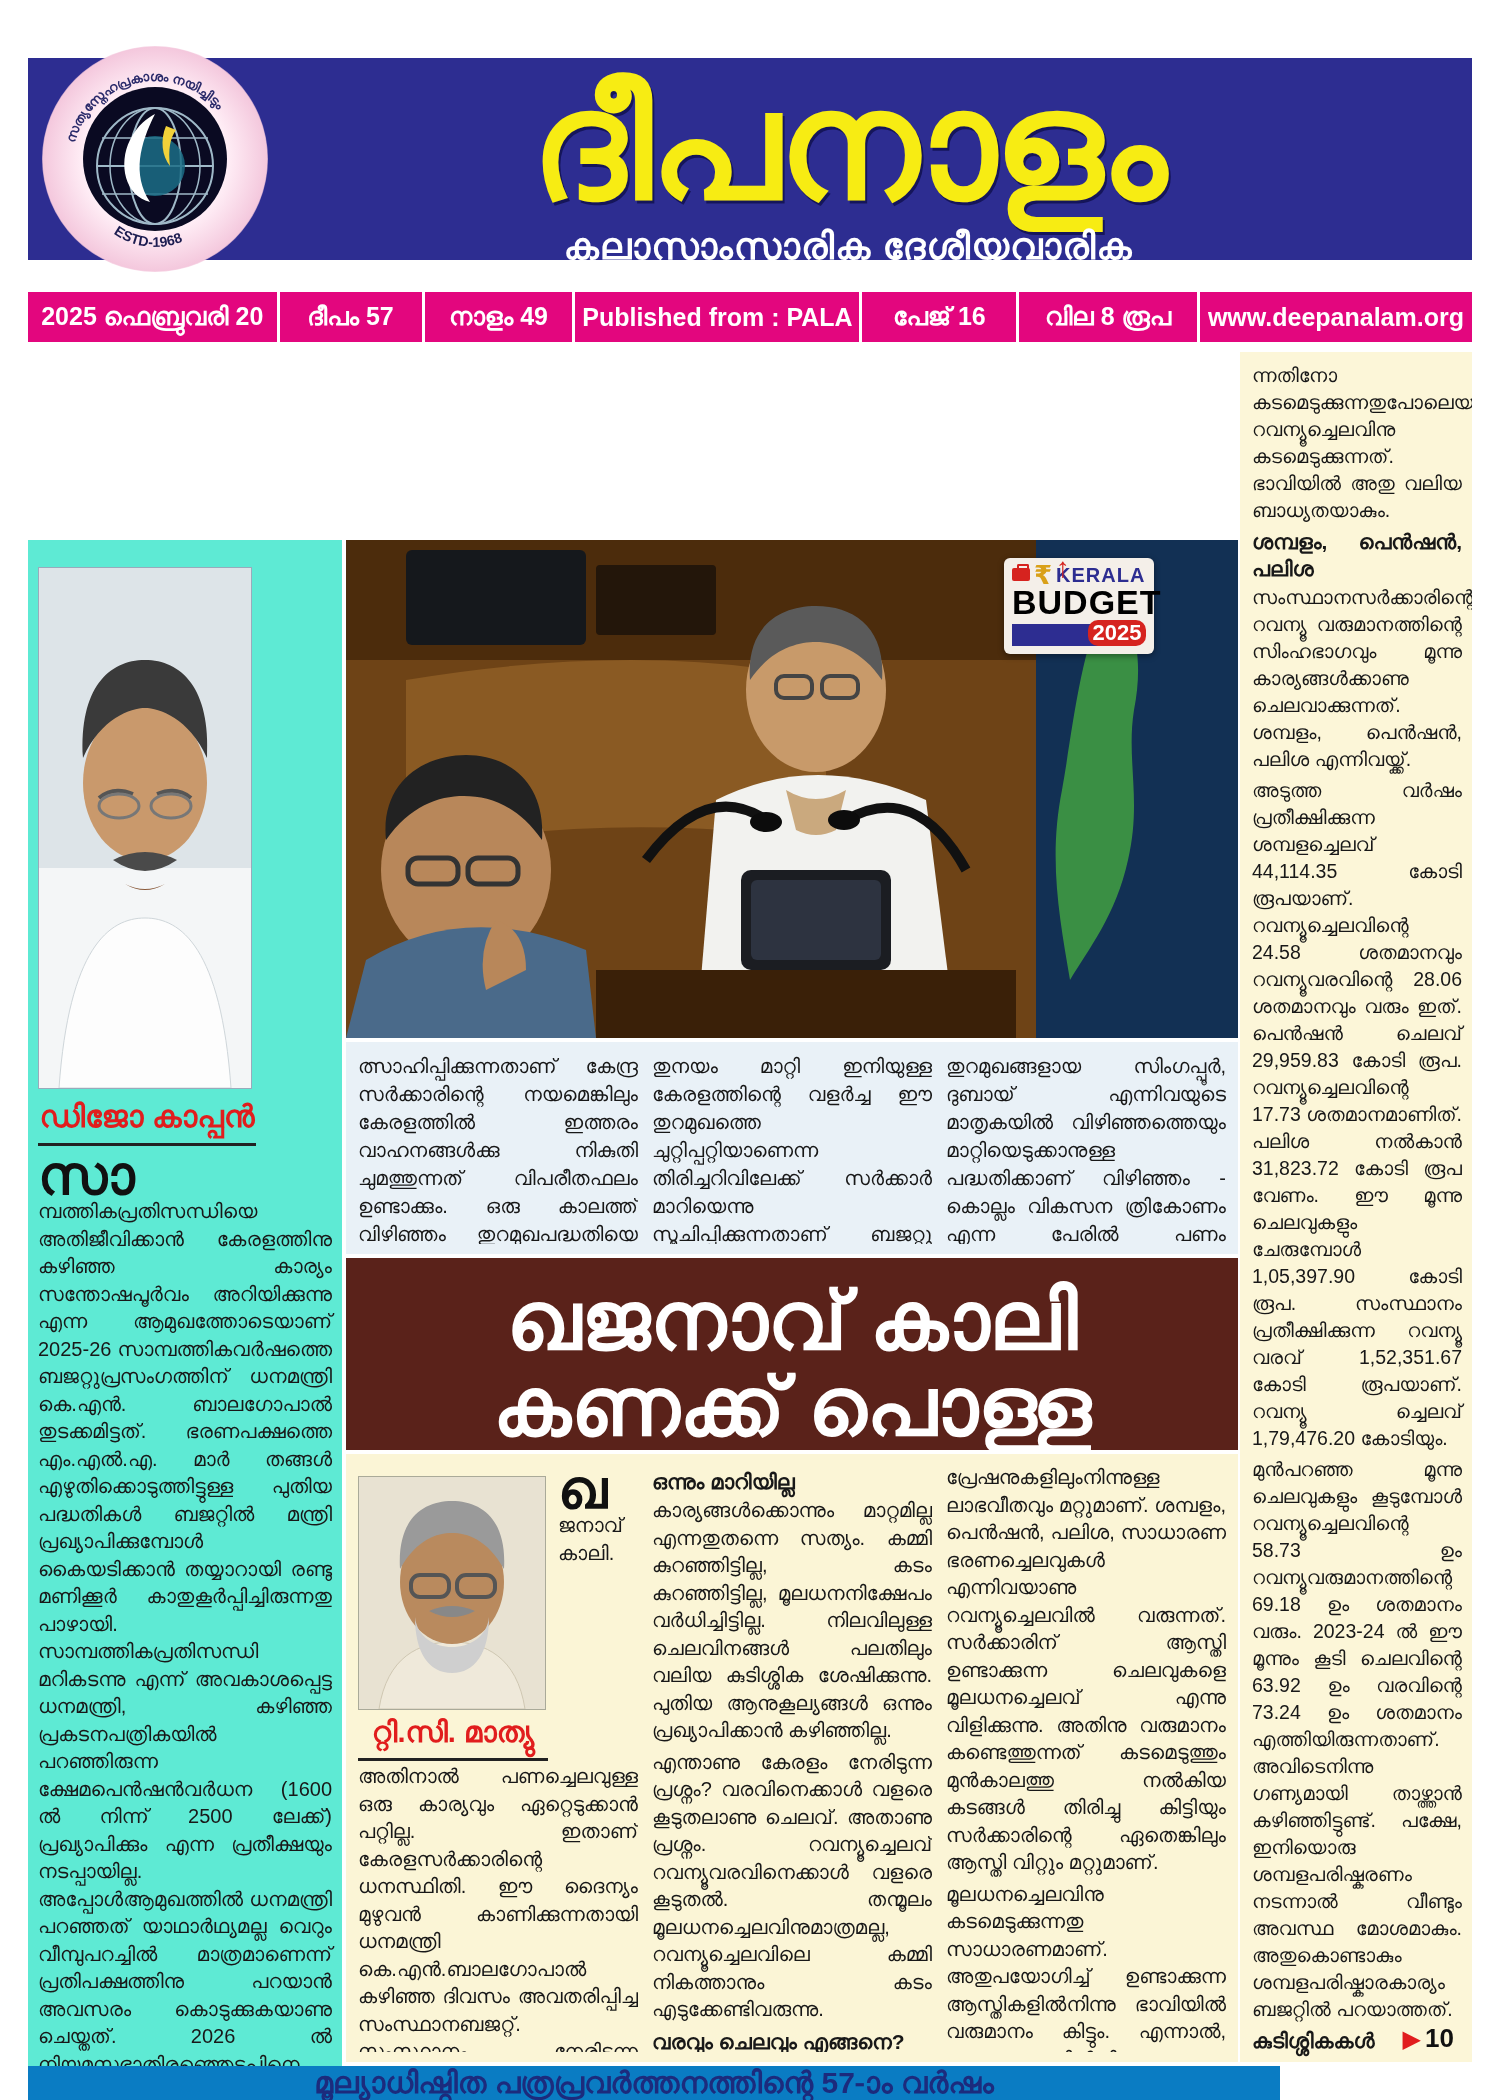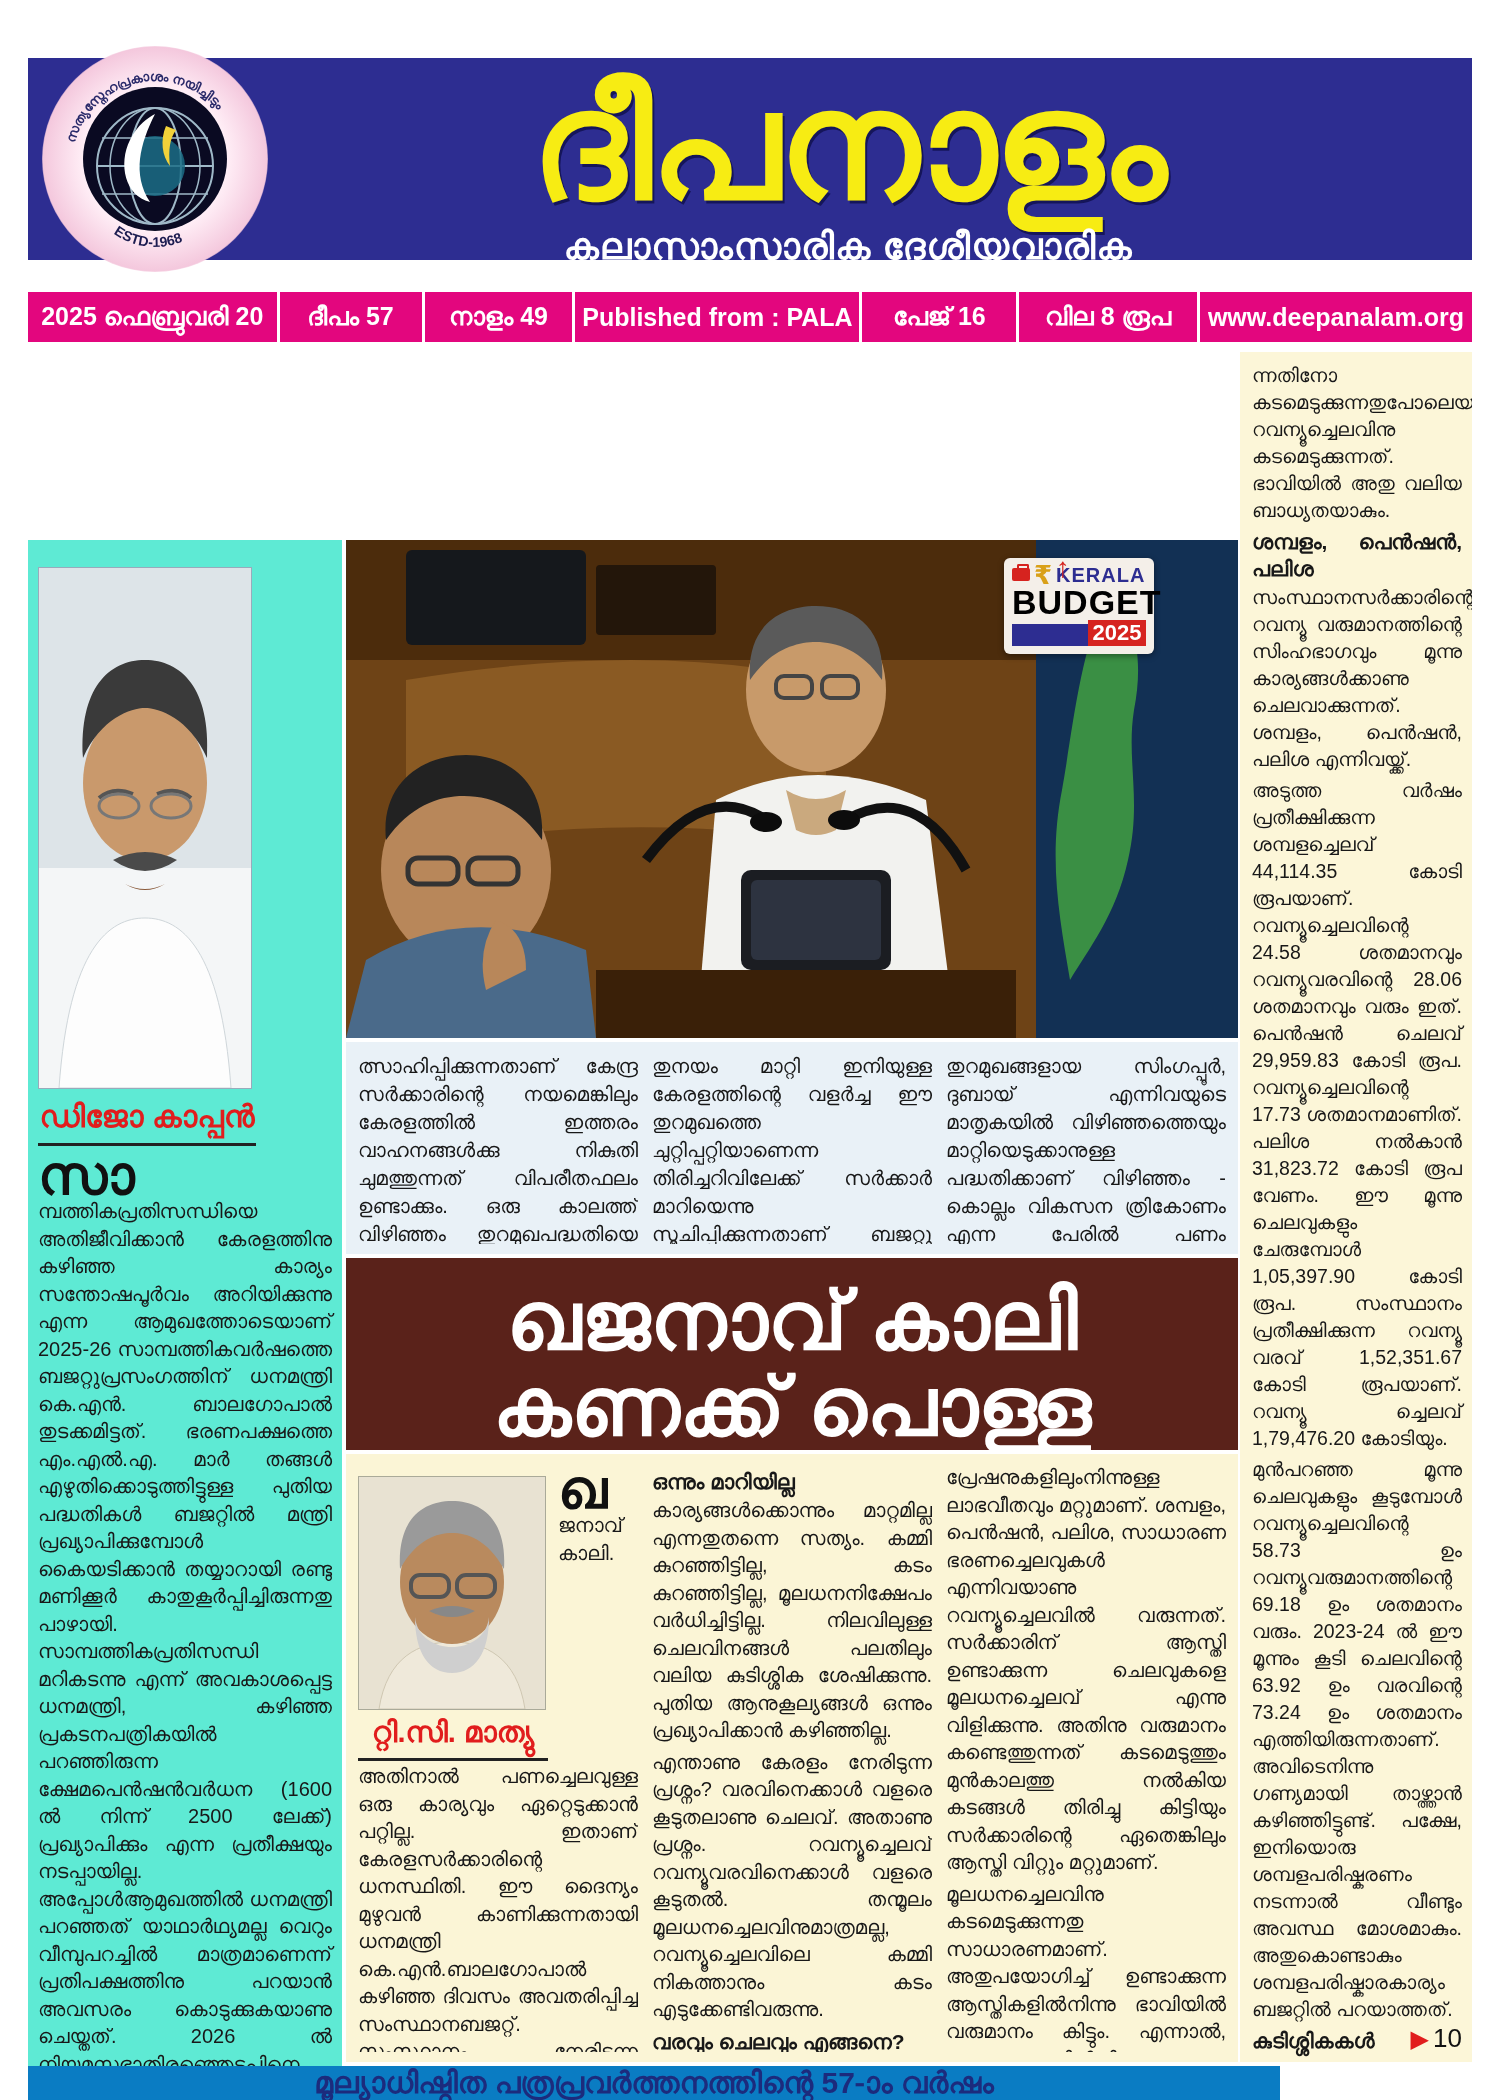--- a/index.html
+++ b/index.html
@@ -26,41 +26,41 @@
   .lead-band{position:absolute;left:28px;top:352px;width:1208px;height:182px;background:#1568ae;
       display:flex;flex-direction:column;align-items:center;justify-content:center;}
   .lead-band .l1{font-size:64px;font-weight:bold;color:#fff;line-height:1.12;white-space:nowrap;}
   .lead-band .l2{font-size:60px;font-weight:bold;color:#fff;line-height:1.1;white-space:nowrap;}
   
   .rail{position:absolute;left:1240px;top:352px;width:232px;height:1710px;background:#fcf6d8;
       padding:10px 10px 34px 12px;box-sizing:border-box;overflow:hidden;text-align:justify;}
   .rail p.para,.colbox p.para{font-size:19.5px;line-height:27px;margin:0 0 4px 0;text-align:justify;}
   .rail h4.subhead,.colbox h4.subhead{font-size:21px;line-height:27px;margin:4px 0 2px 0;font-weight:bold;}
   .rail p.para:first-child{text-indent:0;}
-  .cont-marker{position:absolute;right:10px;bottom:8px;font-weight:normal;font-size:26px;color:#111;margin-left:37px;}
+  .cont-marker{position:absolute;right:18px;bottom:8px;font-weight:bold;font-size:26px;color:#111;margin-left:37px;}
   .cont-marker .tri{color:#e11d1d;font-size:24px;margin-right:4px;}
   
   .leftcol{position:absolute;left:28px;top:540px;width:314px;height:1528px;background:#5eead4;
       padding:25px 10px;box-sizing:border-box;overflow:hidden;}
   .author-card{float:left;width:218px;margin:2px 10px 4px 0;}
   .author-card .photo{width:212px;height:520px;border:1px solid #9ab;display:block;}
   .author-name{font-size:31px;font-weight:bold;color:#e11d1d;text-align:center;margin-top:10px;}
   .author-rule{border-bottom:3px solid #222;margin-top:8px;}
   .leftcol .body, .colbox .body{font-size:20px;line-height:27.5px;text-align:justify;}
   .dropcap{float:left;font-size:54px;line-height:46px;font-weight:bold;margin:2px 6px 0 0;color:#111;}
   
   .mainphoto{position:absolute;left:346px;top:540px;width:892px;height:498px;overflow:hidden;
       background:linear-gradient(180deg,#6e4518 0%,#7d5122 30%,#5a3410 70%,#3c2108 100%);}
   .badge{position:absolute;right:84px;top:18px;width:150px;height:96px;background:#f4efe9;
       border-radius:6px;padding:6px 8px;box-sizing:border-box;box-shadow:0 2px 6px rgba(0,0,0,.4);}
   .badge .kerala{font-size:20px;font-weight:bold;color:#2d2d91;letter-spacing:1px;margin-left:44px;}
   .badge .budget{font-size:34px;font-weight:bold;color:#000000;letter-spacing:1px;line-height:.9;}
   .badge .bar{position:absolute;left:8px;bottom:8px;width:100px;height:22px;background:#2d2d91;}
   .badge .yr{position:absolute;right:8px;bottom:8px;width:58px;height:26px;background:#d6231f;
-      color:#fff;font-weight:bold;font-size:22px;text-align:center;line-height:26px;}
+      color:#fff;font-weight:bold;font-size:22px;text-align:center;line-height:26px;border-radius:10px;}
   .badge .case{position:absolute;left:8px;top:10px;width:18px;height:13px;background:#d6231f;border-radius:2px;}
   .badge .case:before{content:"";position:absolute;left:5px;top:-4px;width:8px;height:4px;
       border:2px solid #d6231f;border-bottom:none;border-radius:2px 2px 0 0;}
   .badge .rupee{position:absolute;left:30px;top:2px;color:#d9a018;font-size:26px;font-weight:bold;}
   .badge .arrow{position:absolute;left:52px;top:-6px;color:#d6231f;font-size:28px;font-weight:bold;}
   
   .strip{position:absolute;left:346px;top:1042px;width:892px;height:212px;background:#e9f1f7;
       display:flex;gap:14px;padding:10px 12px;box-sizing:border-box;overflow:hidden;}
   .strip .scol{flex:1;overflow:hidden;position:relative;}
   .strip p{font-size:20px;line-height:28px;margin:0;text-align:justify;}

